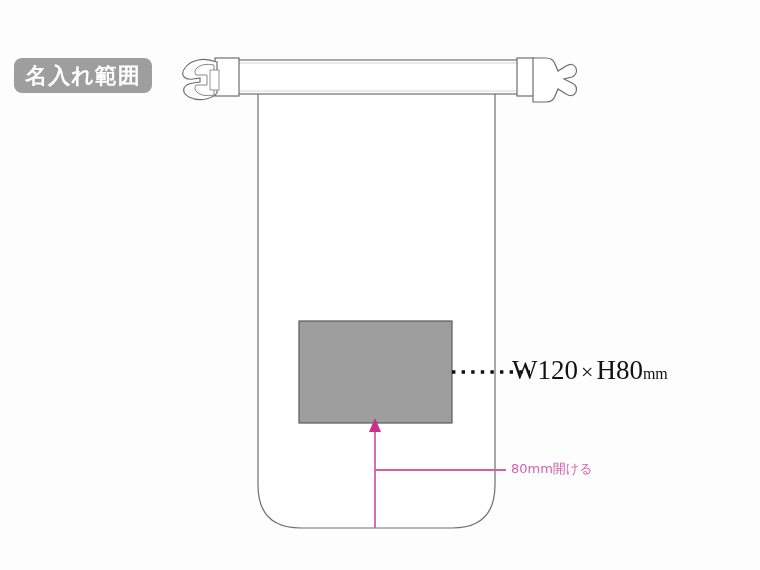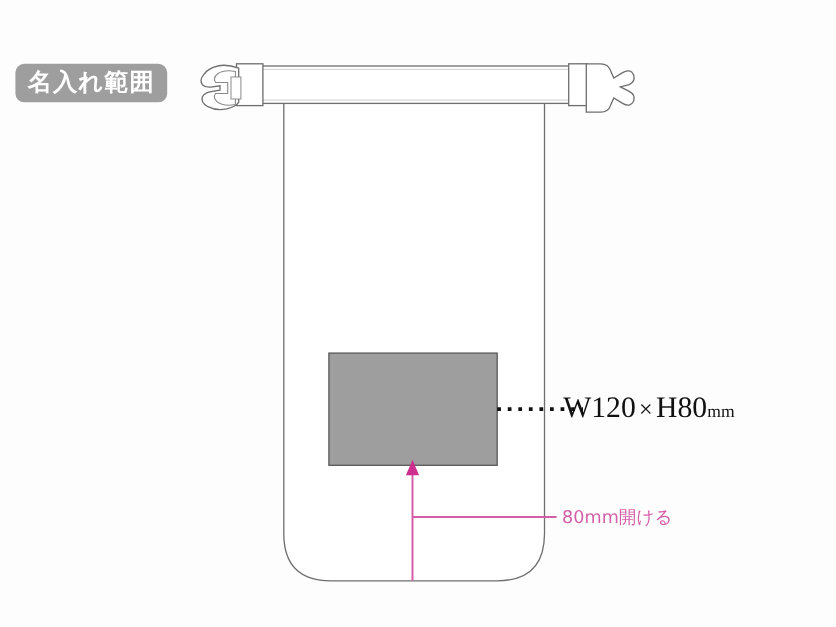--- a/index.html
+++ b/index.html
@@ -59,21 +59,21 @@
   }
   .dim-label .times {
     font-size: 22px;
     padding: 0 3px;
   }
   .gap-note {
     position: absolute;
     left: 511px;
     top: 462px;
     font-family: "DejaVu Sans", sans-serif;
-    font-size: 16px;
+    font-size: 13px;
     color: #d45fa8;
     white-space: nowrap;
     line-height: 1;
     text-align: right;
   }
 </style>
 </head>
 <body>
 
 <svg id="canvas" viewBox="0 0 760 570">

